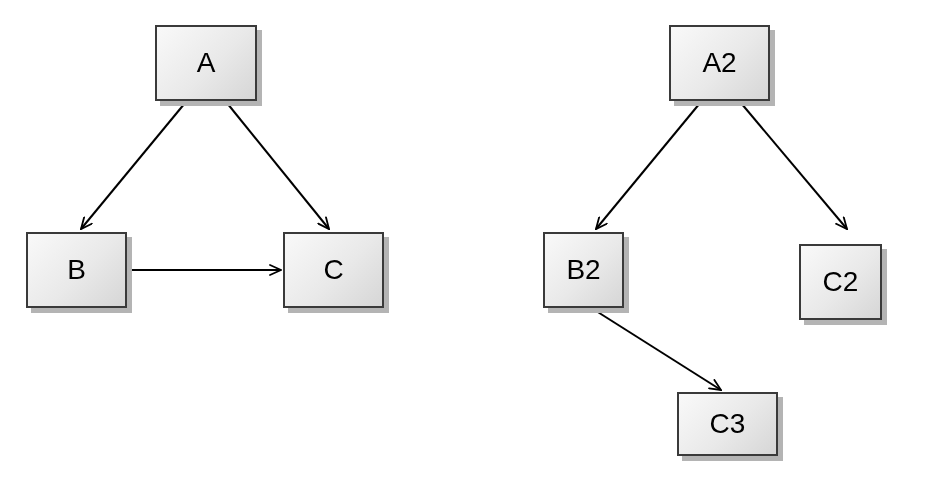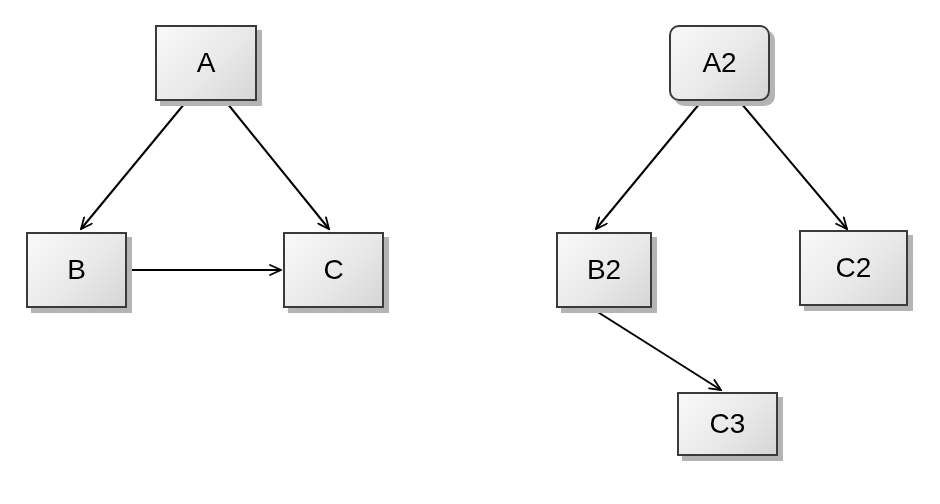--- a/index.html
+++ b/index.html
@@ -62,26 +62,26 @@
   <div id="node-layer">
       <div class="node" style="left: 155px; top: 25px; width: 102px; height: 76px;">
         <span>A</span>
       </div>
       <div class="node" style="left: 26px; top: 232px; width: 101px; height: 76px;">
         <span>B</span>
       </div>
       <div class="node" style="left: 283px; top: 232px; width: 101px; height: 76px;">
         <span>C</span>
       </div>
-      <div class="node" style="left: 669px; top: 25px; width: 101px; height: 76px; border-radius: 10px;">
+      <div class="node" style="left: 669px; top: 25px; width: 101px; height: 76px;">
         <span>A2</span>
       </div>
-      <div class="node" style="left: 556px; top: 232px; width: 96px; height: 76px;">
+      <div class="node" style="left: 543px; top: 232px; width: 81px; height: 76px;">
         <span>B2</span>
       </div>
-      <div class="node" style="left: 799px; top: 230px; width: 109px; height: 76px;">
+      <div class="node" style="left: 799px; top: 244px; width: 83px; height: 76px;">
         <span>C2</span>
       </div>
       <div class="node" style="left: 677px; top: 392px; width: 101px; height: 64px;">
         <span>C3</span>
       </div>
     </div>
 </div>
 
 </body></html>

